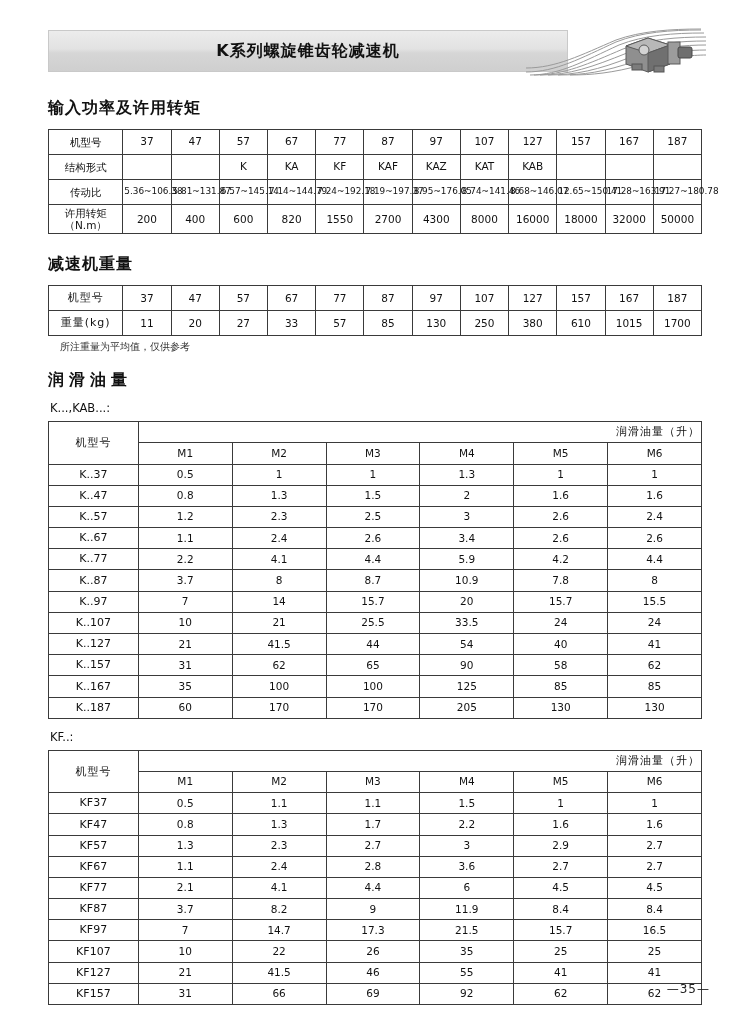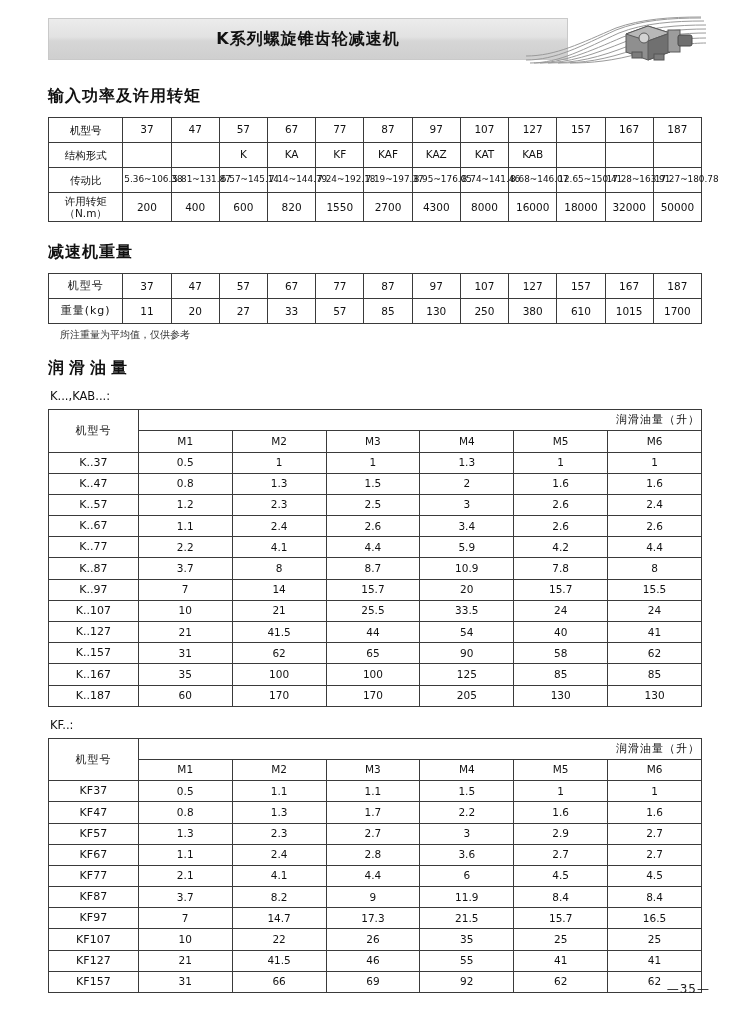--- a/index.html
+++ b/index.html
@@ -11,21 +11,21 @@
   body {
     width: 750px;
     height: 1018px;
     position: relative;
     font-family: "DejaVu Sans", "Liberation Sans", sans-serif;
     color: #1a1a1a;
     overflow: hidden;
   }
   .page {
     position: absolute;
-    left: 0; top: 4px;
+    left: 0; top: 16px;
     width: 750px;
     height: 867px;
     padding: 14px 48px 0 48px;
   }
 
   
   .banner {
     position: relative;
     height: 46px;
     margin-bottom: 22px;

